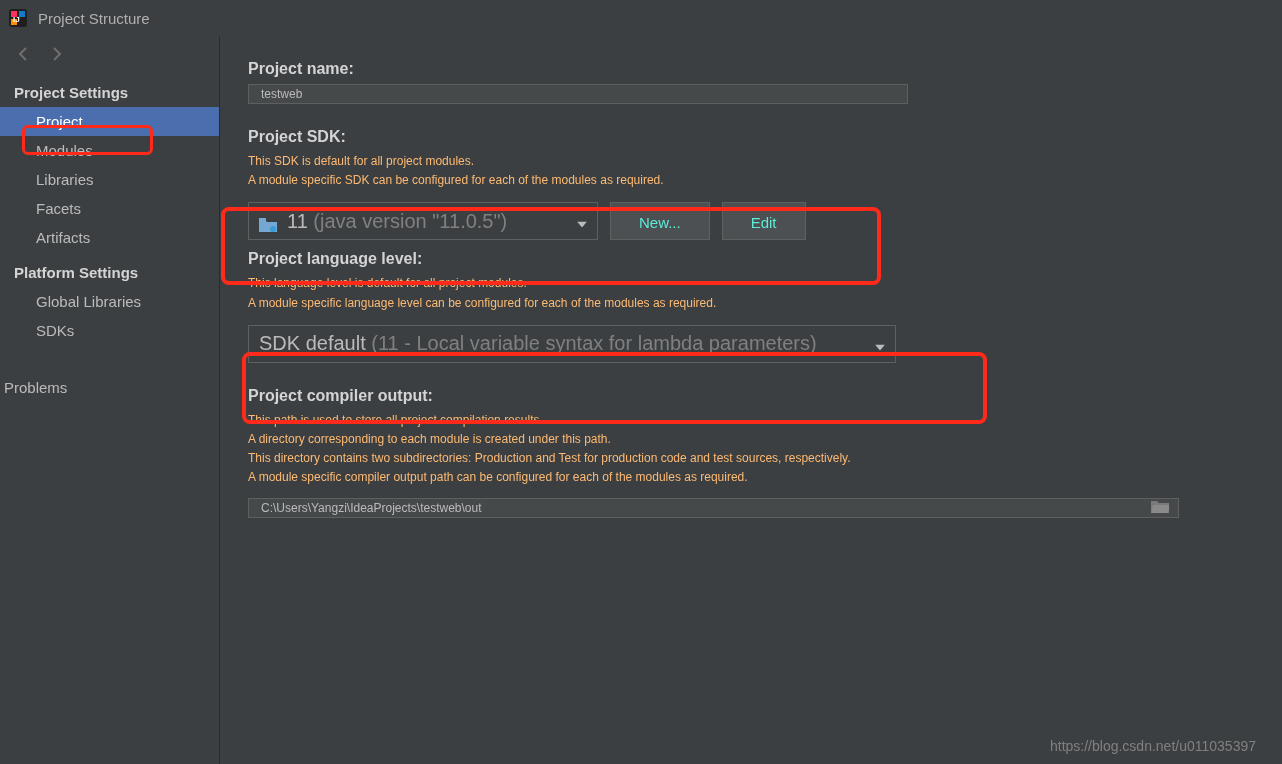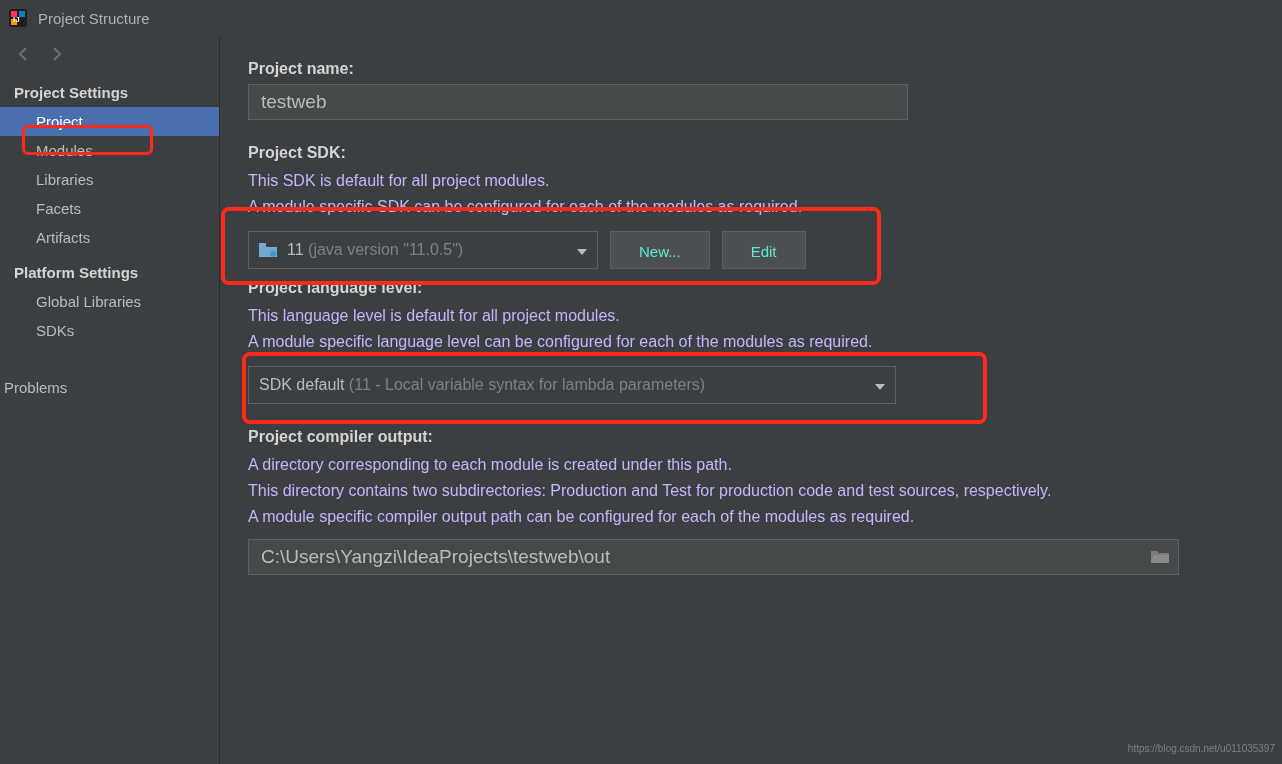--- a/index.html
+++ b/index.html
@@ -71,46 +71,46 @@
   position: relative;
 }
 .field-label {
   font-weight: bold;
   color: #d4d4d4;
   font-size: 16px;
   margin-bottom: 6px;
 }
 .text-input {
   width: 660px;
-  height: 36px;
+  height: 20px;
   background: #45494a;
   border: 1px solid #5e6060;
   color: #bbbbbb;
   padding: 0 12px;
-  font-size: 19px;
+  font-size: 12px;
   outline: none;
 }
 .text-input.wide { width: 931px; background: #45494a; }
-.desc { color: #c4b5fd; font-size: 16px; line-height: 1.6; }
+.desc { color: #fdba74; font-size: 12px; line-height: 1.6; }
 .row-gap { margin-top: 24px; }
 .sdk-row {
   display: flex;
   gap: 12px;
   margin-top: 12px;
   align-items: center;
 }
 .combo {
   height: 38px;
   background: #3c3f41;
   border: 1px solid #5e6060;
   display: flex;
   align-items: center;
   padding: 0 10px;
   color: #bbbbbb;
-  font-size: 16px;
+  font-size: 20px;
   cursor: pointer;
   position: relative;
 }
 .combo.sdk { width: 350px; }
 .combo.lang { width: 648px; }
 .combo .chev {
   position: absolute; right: 10px; top: 50%; transform: translateY(-50%);
   color: #bbbbbb;
 }
 .folder-ico { width: 18px; height: 14px; margin-right: 10px; flex-shrink: 0; }
@@ -148,24 +148,24 @@
 }
 .input-with-icon input { padding-right: 40px; }
 .browse-icon {
   position: absolute;
   right: 10px;
   color: #7a7a7a;
   cursor: pointer;
 }
 .watermark {
   position: absolute;
-  right: 7px;
+  right: 26px;
   bottom: 10px;
   color: #808080;
-  font-size: 10px;
+  font-size: 14px;
 }
 </style>
 </head>
 <body>
 
 <div class="titlebar">
   <span class="logo">
     <svg viewBox="0 0 20 20" width="20" height="20">
       <rect x="1" y="1" width="18" height="18" rx="3" fill="#1f1f1f"></rect>
       <rect x="3" y="3" width="6" height="6" fill="#fe315d"></rect>
@@ -247,20 +247,21 @@
             <svg viewBox="0 0 10 6" width="10" height="6">
                 <path d="M0 0 L5 6 L10 0 Z" fill="#bbbbbb"></path>
               </svg>
           </span>
         </div>
       </div>
     </div>
 
     <div class="row-gap">
       <div class="field-label">Project compiler output:</div>
+      <div class="desc">This path is used to store all project compilation results.</div>
       <div class="desc">A directory corresponding to each module is created under this path.</div>
       <div class="desc">This directory contains two subdirectories: Production and Test for production code and test sources, respectively.</div>
       <div class="desc">A module specific compiler output path can be configured for each of the modules as required.</div>
       <div class="input-with-icon" style="margin-top:10px">
         <input class="text-input wide" value="C:\Users\Yangzi\IdeaProjects\testweb\out" style="">
         <span class="browse-icon">
           <svg viewBox="0 0 18 14" width="18" height="14">
               <path d="M0 2 L6 2 L8 4 L18 4 L18 14 L0 14 Z" fill="#7a7a7a"></path>
               <path d="M2 6 L20 6 L17 14 L0 14 Z" fill="#8a8a8a"></path>
             </svg>

